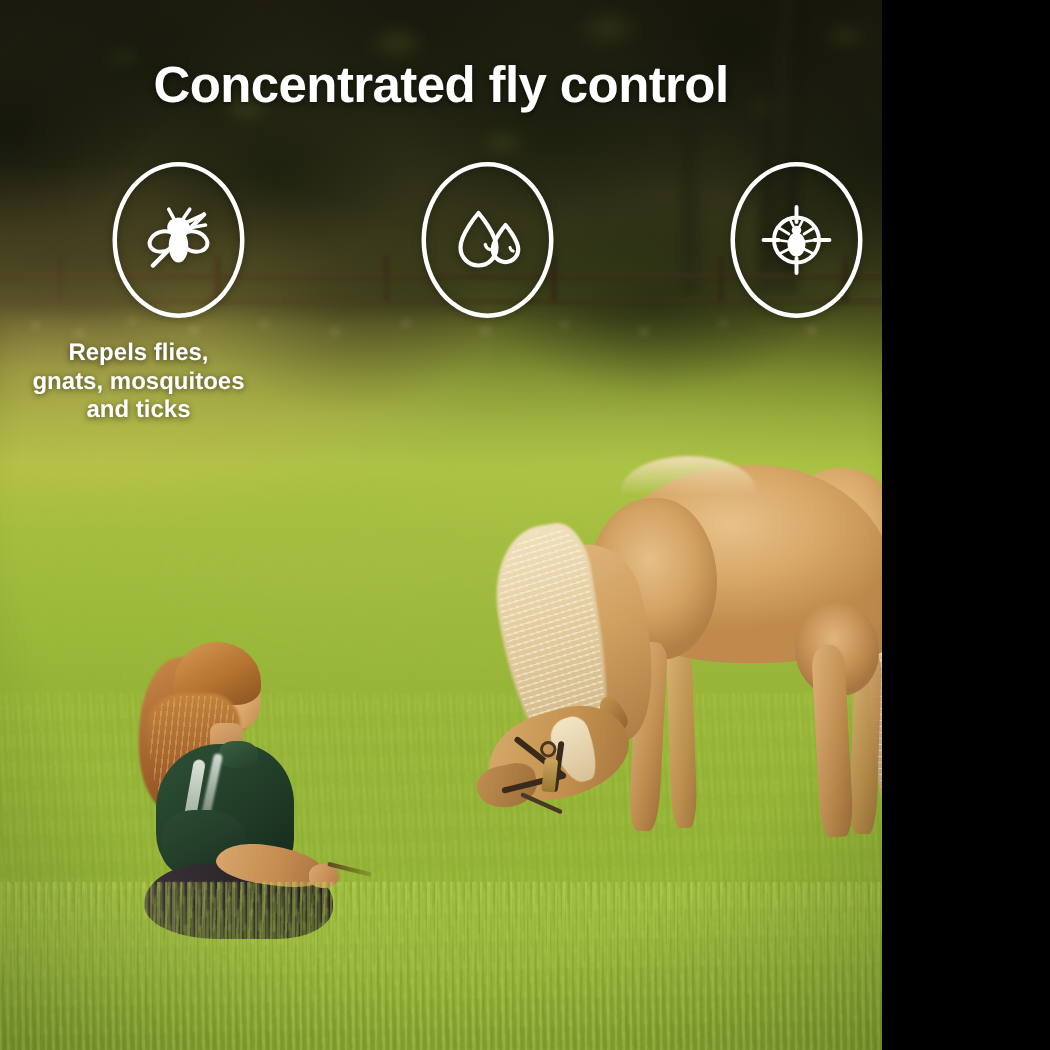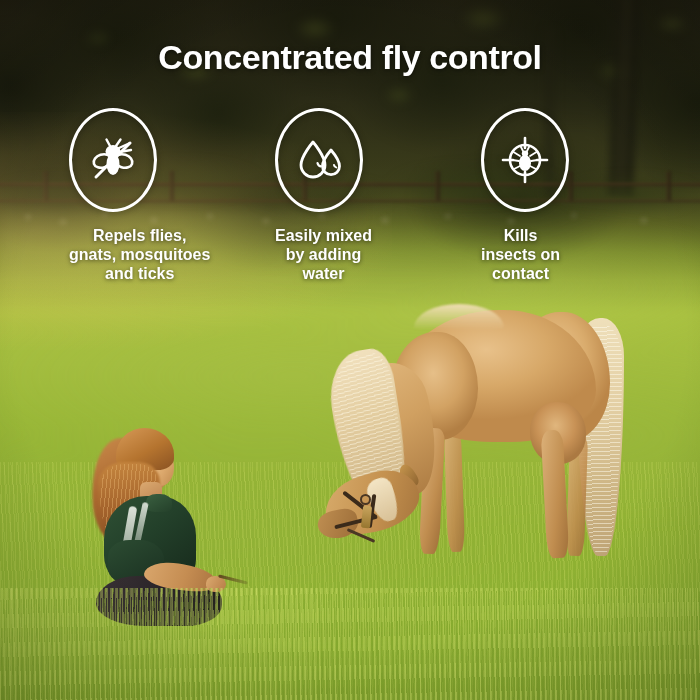--- a/index.html
+++ b/index.html
@@ -6,21 +6,21 @@
   * { box-sizing: border-box; margin: 0; padding: 0; }
 
   html, body {
     width: 700px; height: 700px;
     background: #000;
     font-family: "Liberation Sans", sans-serif;
   }
 
   .ad {
     position: relative;
-    width: 700px; height: 700px;
+    width: 588px; height: 700px;
     overflow: hidden;
     background: #c2410c;
   }
 
   
   .photo { position: absolute; inset: 0; overflow: hidden; }
 
   
   .layer-base {
     position: absolute; inset: 0;
@@ -452,21 +452,21 @@
     text-shadow: 0 1px 5px rgba(0,0,0,.55);
   }
 
   .features {
     position: absolute; top: 108px; left: 0; width: 100%;
     display: flex;
     justify-content: center;
     align-items: flex-start;
     gap: 56px;
   }
-  .feature { width: 150px; display: flex; flex-direction: column; align-items: flex-start; }
+  .feature { width: 150px; display: flex; flex-direction: column; align-items: flex-end; }
 
   .icon-ring {
     width: 88px; height: 104px;
     border: 3px solid #ffffff;
     border-radius: 50%;
     display: flex; align-items: center; justify-content: center;
     filter: drop-shadow(0 1px 3px rgba(0,0,0,.35));
   }
   .icon-ring svg { display: block; }
 
@@ -608,23 +608,20 @@
 
       <div class="feature">
         <div class="icon-ring">
           <svg width="52" height="52" viewBox="0 0 52 52" aria-hidden="true">
             <path d="M20 8 C20 8 32 22 32 31 A12 12 0 0 1 8 31 C8 22 20 8 20 8 Z" fill="none" stroke="#ffffff" stroke-width="2.8" stroke-linejoin="round"></path>
             <path d="M24.5 29 a4.5 4.5 0 0 0 3.2 3.4" fill="none" stroke="#ffffff" stroke-width="2.2" stroke-linecap="round"></path>
             <path d="M38 16 C38 16 46.5 26 46.5 32.2 A8.5 8.5 0 0 1 29.5 32.2 C29.5 26 38 16 38 16 Z" fill="none" stroke="#ffffff" stroke-width="2.8" stroke-linejoin="round"></path>
             <path d="M41 31 a3 3 0 0 0 2.2 2.4" fill="none" stroke="#ffffff" stroke-width="2" stroke-linecap="round"></path>
           </svg>
         </div>
-        <div class="feature-label">Easily mixed
-by adding
-water</div>
       </div>
 
       <div class="feature">
         <div class="icon-ring">
           <svg width="52" height="52" viewBox="0 0 52 52" aria-hidden="true">
             <circle cx="26" cy="26" r="15" fill="none" stroke="#ffffff" stroke-width="2.6"></circle>
             <g stroke="#ffffff" stroke-width="2.6" stroke-linecap="round">
               <path d="M26 4 L26 14"></path>
               <path d="M26 38 L26 48"></path>
               <path d="M4 26 L14 26"></path>
@@ -639,22 +636,19 @@
               <path d="M20 27 L13.5 26"></path>
               <path d="M21 32 L15 35"></path>
               <path d="M31 22 L37.5 18"></path>
               <path d="M32 27 L38.5 26"></path>
               <path d="M31 32 L37 35"></path>
               <path d="M24 17 L21.5 12"></path>
               <path d="M28 17 L30.5 12"></path>
             </g>
           </svg>
         </div>
-        <div class="feature-label">Kills
-insects on
-contact</div>
       </div>
 
     </div>
 
 
   </div>
 </div>
 
 </body></html>

